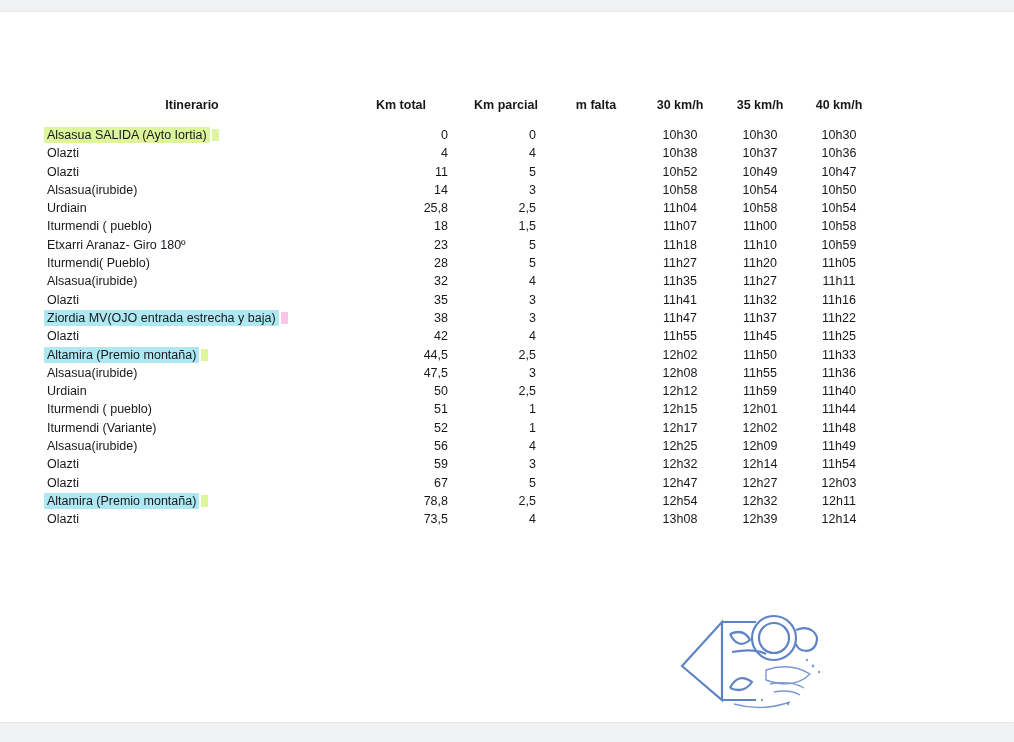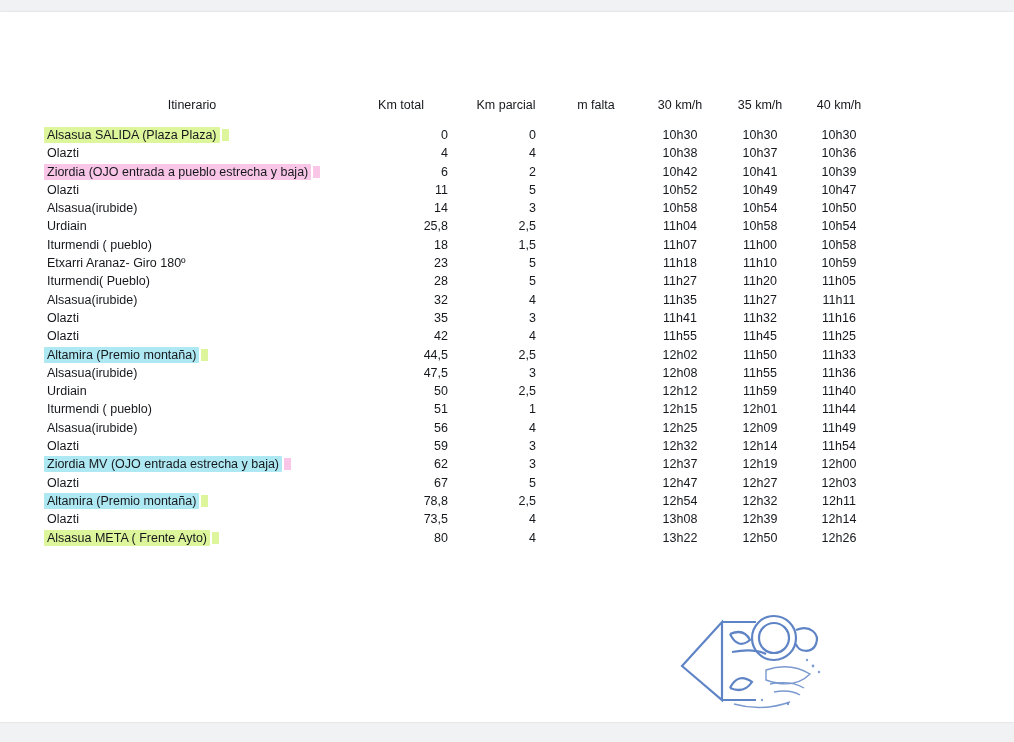--- a/index.html
+++ b/index.html
@@ -32,21 +32,21 @@
   }
   table.itin {
     position: absolute;
     left: 22px;
     top: 78px;
     border-collapse: collapse;
     font-size: 12.5px;
     color: #16181c;
   }
   table.itin th {
-    font-weight: normal;
+    font-weight: bold;
     font-size: 12.5px;
     color: #16181c;
     padding: 0 0 14px 0;
     text-align: center;
     vertical-align: bottom;
   }
   table.itin td {
     padding: 0;
     height: 18.3px;
     line-height: 18.3px;
@@ -111,47 +111,38 @@
           <th class="c-kmt">Km total</th>
           <th class="c-kmp">Km parcial</th>
           <th class="c-mf">m falta</th>
           <th class="c-t30">30 km/h</th>
           <th class="c-t35">35 km/h</th>
           <th class="c-t40">40 km/h</th>
         </tr>
       </thead>
       <tbody id="itin-body">
           <tr>
-            <td class="c-name"><span class="hl hl-green">Alsasua SALIDA (Plaza Plaza)</span><span class="nib nib-green"></span></td>
+            <td class="c-name"><span class="hl hl-green">Alsasua SALIDA (Ayto Iortia)</span><span class="nib nib-green"></span></td>
             <td class="c-kmt">0</td>
             <td class="c-kmp">0</td>
             <td class="c-mf"></td>
             <td class="c-t30">10h30</td>
             <td class="c-t35">10h30</td>
             <td class="c-t40">10h30</td>
           </tr>
           <tr>
             <td class="c-name"><span class="hl hl-none">Olazti</span></td>
             <td class="c-kmt">4</td>
             <td class="c-kmp">4</td>
             <td class="c-mf"></td>
             <td class="c-t30">10h38</td>
             <td class="c-t35">10h37</td>
             <td class="c-t40">10h36</td>
           </tr>
           <tr>
-            <td class="c-name"><span class="hl hl-pink">Ziordia (OJO entrada a pueblo estrecha y baja)</span><span class="nib nib-pink"></span></td>
-            <td class="c-kmt">6</td>
-            <td class="c-kmp">2</td>
-            <td class="c-mf"></td>
-            <td class="c-t30">10h42</td>
-            <td class="c-t35">10h41</td>
-            <td class="c-t40">10h39</td>
-          </tr>
-          <tr>
             <td class="c-name"><span class="hl hl-none">Olazti</span></td>
             <td class="c-kmt">11</td>
             <td class="c-kmp">5</td>
             <td class="c-mf"></td>
             <td class="c-t30">10h52</td>
             <td class="c-t35">10h49</td>
             <td class="c-t40">10h47</td>
           </tr>
           <tr>
             <td class="c-name"><span class="hl hl-none">Alsasua(irubide)</span></td>
@@ -210,20 +201,29 @@
           <tr>
             <td class="c-name"><span class="hl hl-none">Olazti</span></td>
             <td class="c-kmt">35</td>
             <td class="c-kmp">3</td>
             <td class="c-mf"></td>
             <td class="c-t30">11h41</td>
             <td class="c-t35">11h32</td>
             <td class="c-t40">11h16</td>
           </tr>
           <tr>
+            <td class="c-name"><span class="hl hl-cyan">Ziordia MV(OJO entrada  estrecha y baja)</span><span class="nib nib-pink"></span></td>
+            <td class="c-kmt">38</td>
+            <td class="c-kmp">3</td>
+            <td class="c-mf"></td>
+            <td class="c-t30">11h47</td>
+            <td class="c-t35">11h37</td>
+            <td class="c-t40">11h22</td>
+          </tr>
+          <tr>
             <td class="c-name"><span class="hl hl-none">Olazti</span></td>
             <td class="c-kmt">42</td>
             <td class="c-kmp">4</td>
             <td class="c-mf"></td>
             <td class="c-t30">11h55</td>
             <td class="c-t35">11h45</td>
             <td class="c-t40">11h25</td>
           </tr>
           <tr>
             <td class="c-name"><span class="hl hl-cyan">Altamira (Premio montaña)</span><span class="nib nib-green"></span></td>
@@ -255,47 +255,47 @@
           <tr>
             <td class="c-name"><span class="hl hl-none">Iturmendi ( pueblo)</span></td>
             <td class="c-kmt">51</td>
             <td class="c-kmp">1</td>
             <td class="c-mf"></td>
             <td class="c-t30">12h15</td>
             <td class="c-t35">12h01</td>
             <td class="c-t40">11h44</td>
           </tr>
           <tr>
+            <td class="c-name"><span class="hl hl-none">Iturmendi  (Variante)</span></td>
+            <td class="c-kmt">52</td>
+            <td class="c-kmp">1</td>
+            <td class="c-mf"></td>
+            <td class="c-t30">12h17</td>
+            <td class="c-t35">12h02</td>
+            <td class="c-t40">11h48</td>
+          </tr>
+          <tr>
             <td class="c-name"><span class="hl hl-none">Alsasua(irubide)</span></td>
             <td class="c-kmt">56</td>
             <td class="c-kmp">4</td>
             <td class="c-mf"></td>
             <td class="c-t30">12h25</td>
             <td class="c-t35">12h09</td>
             <td class="c-t40">11h49</td>
           </tr>
           <tr>
             <td class="c-name"><span class="hl hl-none">Olazti</span></td>
             <td class="c-kmt">59</td>
             <td class="c-kmp">3</td>
             <td class="c-mf"></td>
             <td class="c-t30">12h32</td>
             <td class="c-t35">12h14</td>
             <td class="c-t40">11h54</td>
           </tr>
           <tr>
-            <td class="c-name"><span class="hl hl-cyan">Ziordia MV (OJO entrada  estrecha y baja)</span><span class="nib nib-pink"></span></td>
-            <td class="c-kmt">62</td>
-            <td class="c-kmp">3</td>
-            <td class="c-mf"></td>
-            <td class="c-t30">12h37</td>
-            <td class="c-t35">12h19</td>
-            <td class="c-t40">12h00</td>
-          </tr>
-          <tr>
             <td class="c-name"><span class="hl hl-none">Olazti</span></td>
             <td class="c-kmt">67</td>
             <td class="c-kmp">5</td>
             <td class="c-mf"></td>
             <td class="c-t30">12h47</td>
             <td class="c-t35">12h27</td>
             <td class="c-t40">12h03</td>
           </tr>
           <tr>
             <td class="c-name"><span class="hl hl-cyan">Altamira (Premio montaña)</span><span class="nib nib-green"></span></td>
@@ -307,29 +307,20 @@
             <td class="c-t40">12h11</td>
           </tr>
           <tr>
             <td class="c-name"><span class="hl hl-none">Olazti</span></td>
             <td class="c-kmt">73,5</td>
             <td class="c-kmp">4</td>
             <td class="c-mf"></td>
             <td class="c-t30">13h08</td>
             <td class="c-t35">12h39</td>
             <td class="c-t40">12h14</td>
-          </tr>
-          <tr>
-            <td class="c-name"><span class="hl hl-green">Alsasua META ( Frente Ayto)</span><span class="nib nib-green"></span></td>
-            <td class="c-kmt">80</td>
-            <td class="c-kmp">4</td>
-            <td class="c-mf"></td>
-            <td class="c-t30">13h22</td>
-            <td class="c-t35">12h50</td>
-            <td class="c-t40">12h26</td>
           </tr>
         </tbody>
     </table>
 
     <div class="stamp">
       <svg width="170" height="120" viewBox="0 0 170 120" xmlns="http://www.w3.org/2000/svg">
         <g fill="none" stroke="#2f5fb5" stroke-width="2.2" opacity="0.9">
           <path d="M12 66 L52 22 L52 100 Z"></path>
           <path d="M52 22 L86 22"></path>
           <path d="M52 100 L86 100"></path>

